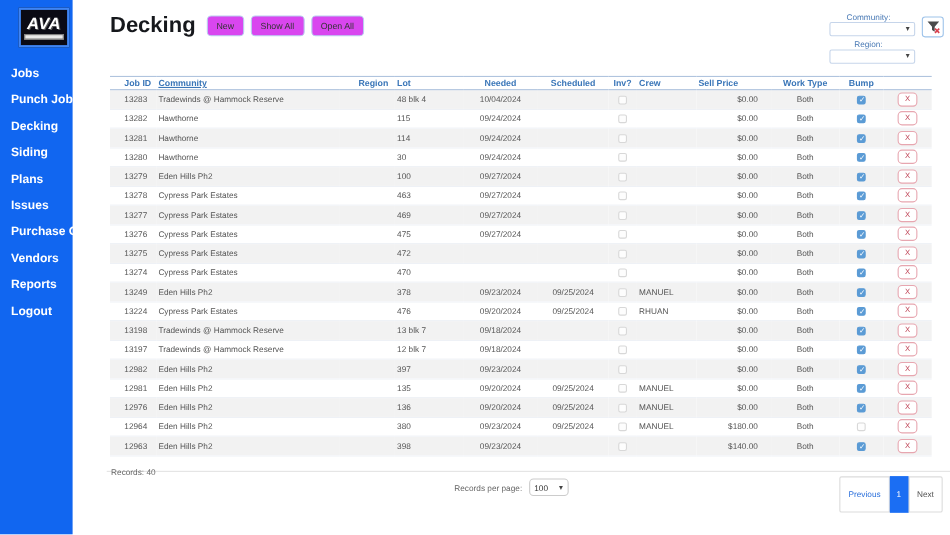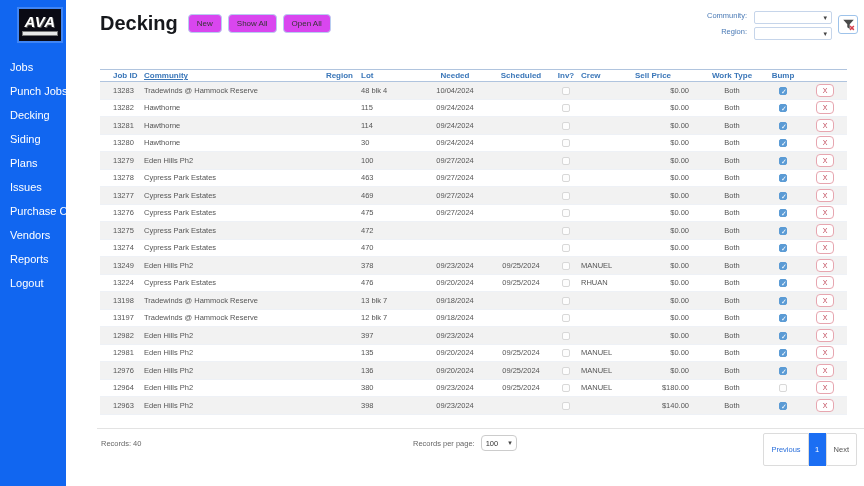--- a/index.html
+++ b/index.html
@@ -12,34 +12,34 @@
              background:var(--sidebar_bg,#1166f0); }
   .logo { margin:7px 0 0 17px; width:46px; height:36px; background:#0a0a14;
           border:2px solid #3f85f5; display:flex; flex-direction:column;
           align-items:center; justify-content:center; cursor:pointer; }
   .logo-text { color:#fff; font-weight:700; font-style:italic; font-size:15px;
                letter-spacing:0.5px; line-height:15px;
                text-shadow:1px 1px 0 #555; }
   .logo-strip { margin-top:2px; width:36px; height:5px; background:#e9e9e9;
                 border:1px solid #777; }
   .nav { margin-top:12px; }
-  .nav-item { color:#fff; font-size:11px; font-weight:400; padding:5px 0 5px 10px;
+  .nav-item { color:#fff; font-size:11px; font-weight:700; padding:5px 0 5px 10px;
               height:24px; line-height:14px; cursor:pointer; white-space:nowrap; }
 
   
   .main { position:absolute; left:90px; top:0; width:774px; height:486px; background:#fff; }
 
   .header-row { position:absolute; left:10px; top:12px; display:flex; align-items:center; }
   .page-title { font-size:20px; font-weight:700; color:#16181c; margin-right:10px; }
   .hbtn { background:#d946ef; border:1px solid #b9cdf0; border-radius:4px;
           color:#333; font-size:8px; padding:4px 8px; margin-right:6px; cursor:pointer;
           font-family:"Liberation Sans", sans-serif; }
 
   .filters { position:absolute; top:11px; right:32px; }
-  .filter-line { display:flex; justify-content:flex-end; margin-bottom:3px; }
+  .filter-line { display:flex; align-items:center; justify-content:flex-end; margin-bottom:3px;flex-direction:column; }
   .filter-label { font-size:7.5px; color:#4a7ab5; margin-right:7px; }
   .fselect { width:78px; height:13px; background:#fff; border:1px solid #c6d5ea;
              border-radius:2px; display:flex; align-items:center; justify-content:flex-end;
              padding:0 4px; cursor:pointer; }
   .fselect .chev { font-size:7px; color:#444; line-height:7px; }
   .fselect .val { flex:1; font-size:7.5px; color:#333; }
   .clear-filter-btn { position:absolute; top:4px; right:-26px; width:20px; height:19px;
              background:#fff; border:1px solid #9ec3ea; border-radius:3px;
              display:flex; align-items:center; justify-content:center; cursor:pointer; }
 
@@ -62,21 +62,21 @@
               position:relative; cursor:pointer; }
   .checkbox.checked { background:var(--check_blue,#5b9bd5); border-color:var(--check_blue,#5b9bd5); }
   .checkbox.checked::after { content:"✓"; position:absolute; left:1px; top:-1px;
               color:#fff; font-size:7px; line-height:9px; }
   .x-btn { width:18px; height:13px; background:#fff; border:1px solid var(--danger_border,#e7a6b0);
            border-radius:4px; color:var(--danger,#c0485a); font-size:7px; line-height:9px;
            cursor:pointer; font-family:"Liberation Sans", sans-serif; }
 
   
   .footer-rule { position:absolute; left:7px; right:0; top:428px; border-top:1px solid #e3e3e3; }
-  .records { position:absolute; left:11px; top:439px; font-size:7.5px; color:#666; }
+  .records { position:absolute; left:11px; top:425px; font-size:7.5px; color:#666; }
   .perpage { position:absolute; left:323px; top:435px; display:flex; align-items:center; }
   .perpage-label { font-size:7.5px; color:#666; margin-right:6px; }
   .pp-select { width:36px; height:16px; border:1px solid #ccc; border-radius:4px;
                background:#fff; display:flex; align-items:center; padding:0 4px; cursor:pointer; }
   .pp-select .val { flex:1; font-size:7.5px; color:#333; }
   .pp-select .chev { font-size:7px; color:#444; }
   .pagination { position:absolute; right:7px; top:433px; display:flex; }
   .pg-btn { height:33px; font-size:7.5px; border:1px solid #dcdcdc; background:#fff;
             display:flex; align-items:center; justify-content:center; cursor:pointer;
             padding:0 7px; font-family:"Liberation Sans", sans-serif; }

